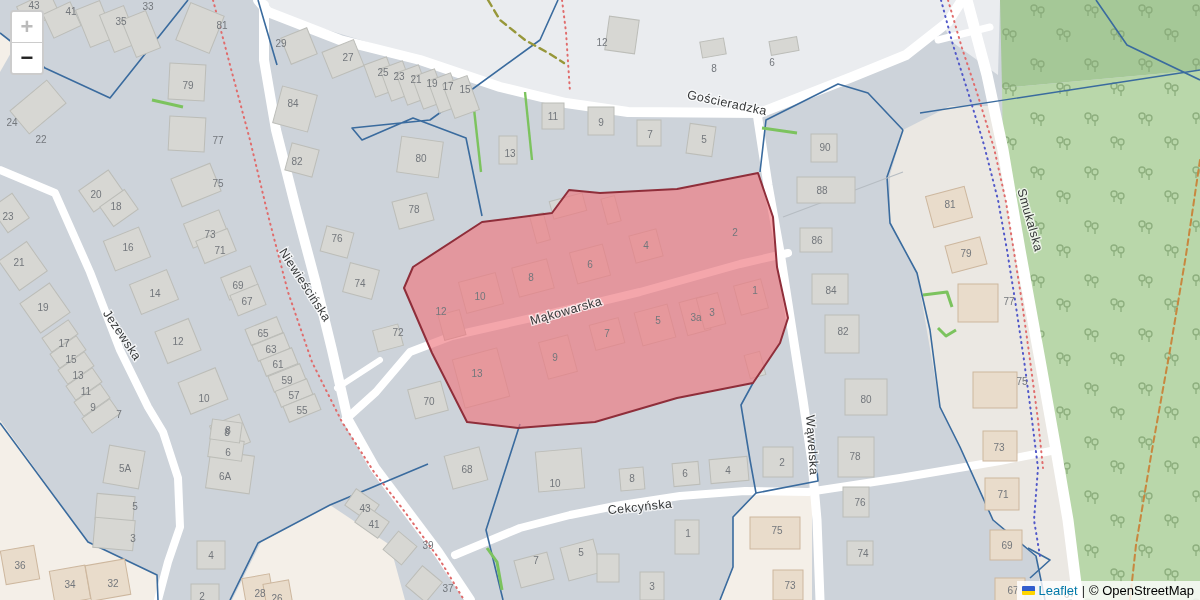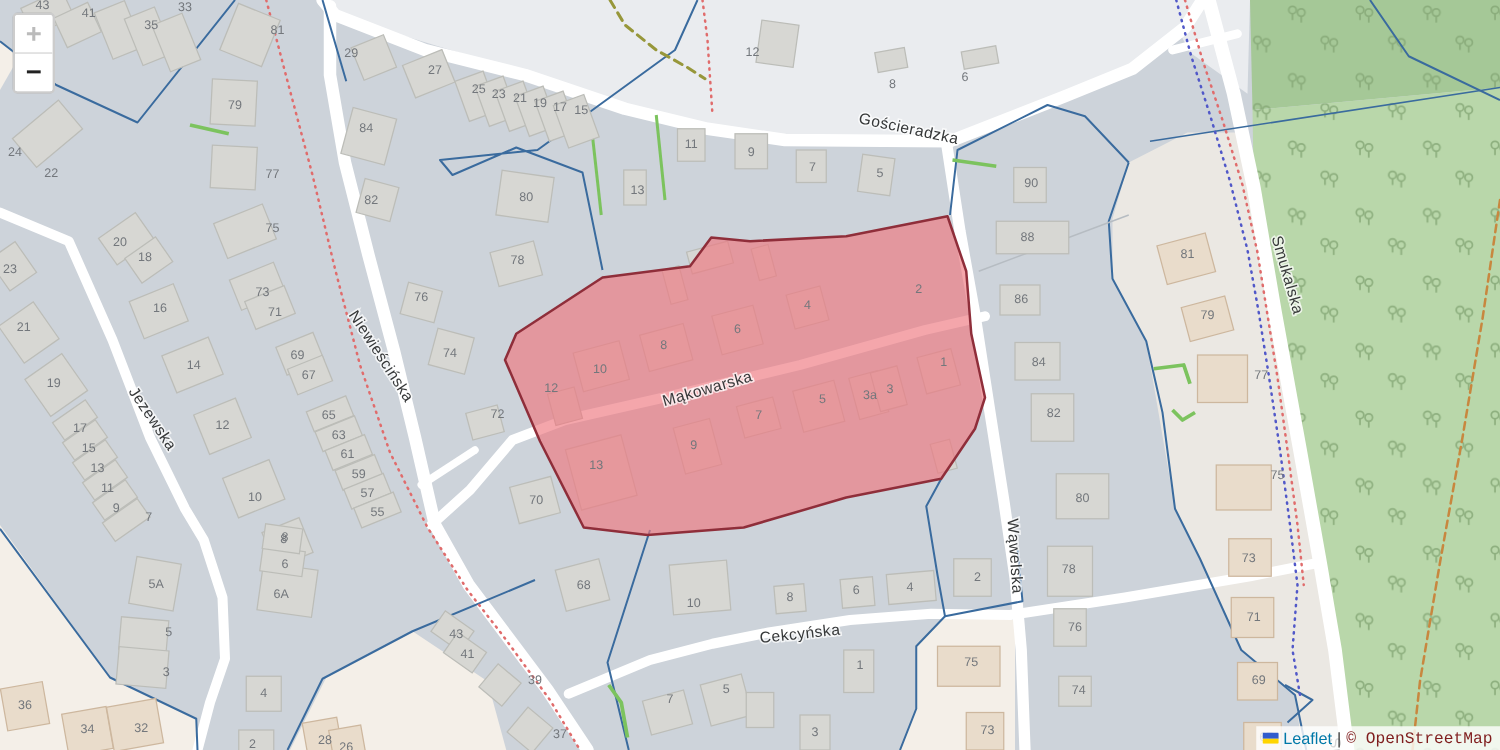--- a/index.html
+++ b/index.html
@@ -15,21 +15,21 @@
   .zoomctl a{display:block;width:30px;height:30px;line-height:30px;text-align:center;
              font:bold 22px/30px "Liberation Sans",sans-serif;background:#fff;
              text-decoration:none;cursor:pointer;}
   .zin{color:#bbbbbb;border-bottom:1px solid #ccc;}
   .zout{color:#222222;}
   
   .attrib{position:absolute;right:0;bottom:0;height:19px;background:rgba(255,255,255,.8);
           padding:0 6px 0 5px;display:flex;align-items:center;font-size:13px;color:#333;}
   .attrib a{text-decoration:none;}
   .lf{color:#0078A8;}
-  .osm{color:#7f1d1d;font-family:Liberation Mono, monospace;}
+  .osm{color:#000000;}
   .sep{margin:0 4px;color:#333;}
   .flag{width:13px;height:9px;display:inline-block;margin-right:4px;border-radius:1px;
         overflow:hidden;flex:0 0 auto;}
   .fb{display:block;height:5px;background:#315CCD;}
   .fy{display:block;height:4px;background:#FFD500;}
 </style>
 </head>
 <body>
 
 <div class="stage">

